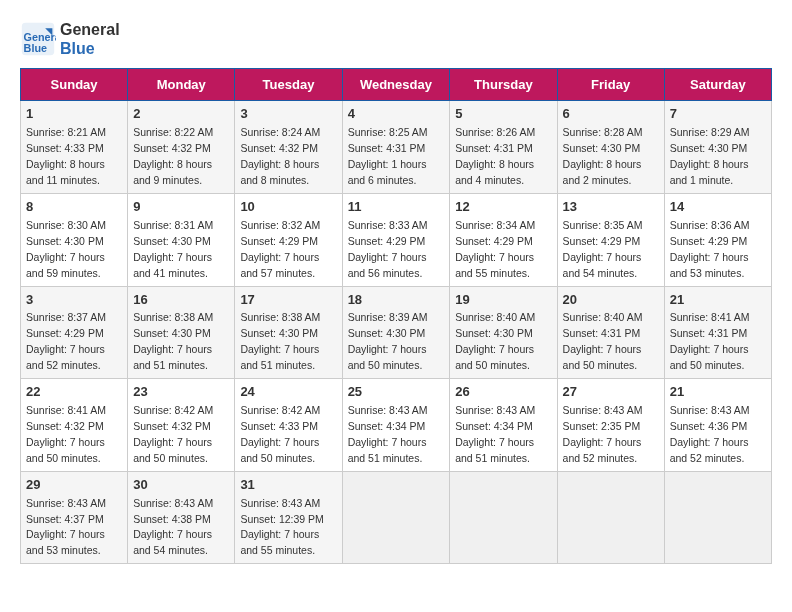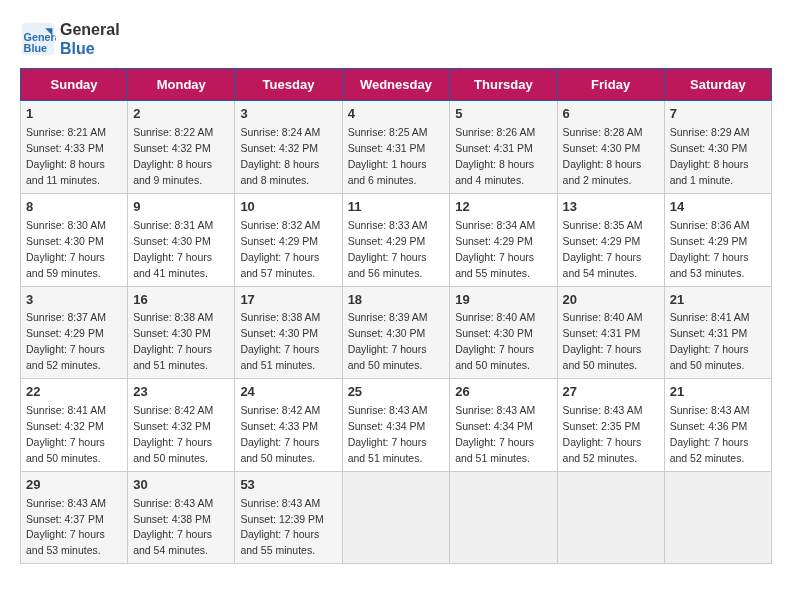--- a/index.html
+++ b/index.html
@@ -148,20 +148,20 @@
         <td><span class="day-num">23</span><span class="day-info">Sunrise: 8:42 AM</span><br><span class="day-info">Sunset: 4:32 PM</span><br><span class="day-info">Daylight: 7 hours and 50 minutes.</span></td>
         <td><span class="day-num">24</span><span class="day-info">Sunrise: 8:42 AM</span><br><span class="day-info">Sunset: 4:33 PM</span><br><span class="day-info">Daylight: 7 hours and 50 minutes.</span></td>
         <td><span class="day-num">25</span><span class="day-info">Sunrise: 8:43 AM</span><br><span class="day-info">Sunset: 4:34 PM</span><br><span class="day-info">Daylight: 7 hours and 51 minutes.</span></td>
         <td><span class="day-num">26</span><span class="day-info">Sunrise: 8:43 AM</span><br><span class="day-info">Sunset: 4:34 PM</span><br><span class="day-info">Daylight: 7 hours and 51 minutes.</span></td>
         <td><span class="day-num">27</span><span class="day-info">Sunrise: 8:43 AM</span><br><span class="day-info">Sunset: 2:35 PM</span><br><span class="day-info">Daylight: 7 hours and 52 minutes.</span></td>
         <td><span class="day-num">21</span><span class="day-info">Sunrise: 8:43 AM</span><br><span class="day-info">Sunset: 4:36 PM</span><br><span class="day-info">Daylight: 7 hours and 52 minutes.</span></td>
       </tr>
       <tr>
         <td><span class="day-num">29</span><span class="day-info">Sunrise: 8:43 AM</span><br><span class="day-info">Sunset: 4:37 PM</span><br><span class="day-info">Daylight: 7 hours and 53 minutes.</span></td>
         <td><span class="day-num">30</span><span class="day-info">Sunrise: 8:43 AM</span><br><span class="day-info">Sunset: 4:38 PM</span><br><span class="day-info">Daylight: 7 hours and 54 minutes.</span></td>
-        <td><span class="day-num">53</span><span class="day-info">Sunrise: 8:43 AM</span><br><span class="day-info">Sunset: 12:39 PM</span><br><span class="day-info">Daylight: 7 hours and 55 minutes.</span></td>
+        <td><span class="day-num">31</span><span class="day-info">Sunrise: 8:43 AM</span><br><span class="day-info">Sunset: 12:39 PM</span><br><span class="day-info">Daylight: 7 hours and 55 minutes.</span></td>
         <td class="empty"></td>
         <td class="empty"></td>
         <td class="empty"></td>
         <td class="empty"></td>
       </tr>
     </tbody>
 </table>
 
 </body></html>

